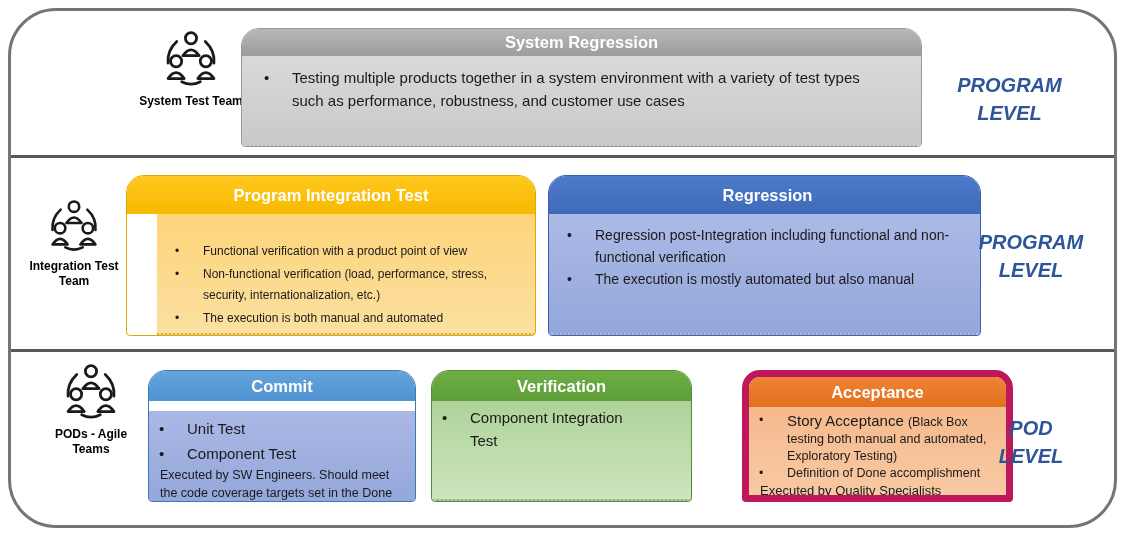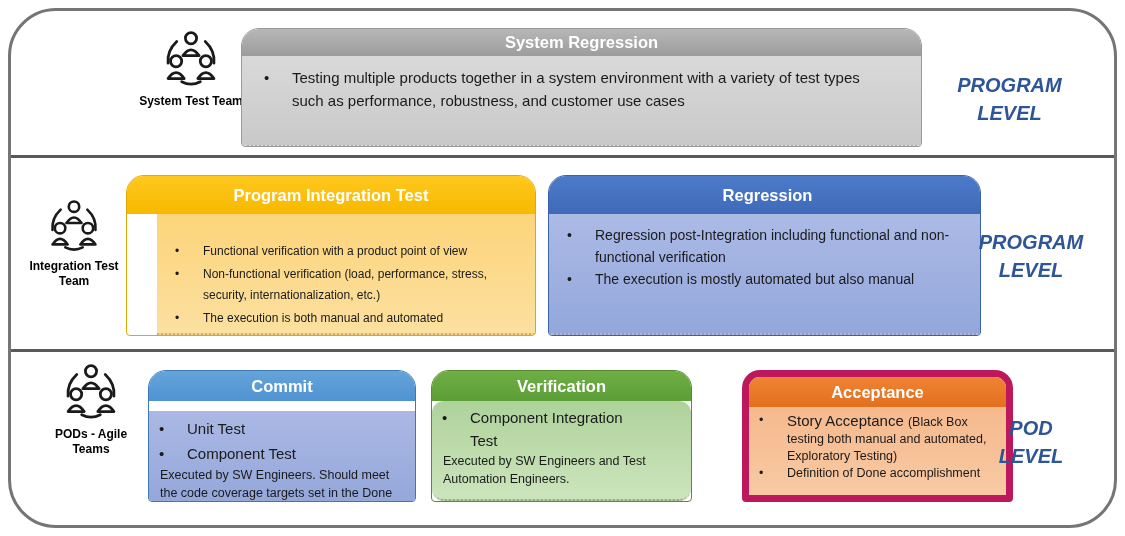--- a/index.html
+++ b/index.html
@@ -53,21 +53,21 @@
   .card-reg .card-body { height:121px; background:linear-gradient(#acbae6,#93a7db); padding:11px 12px 0 10px; font-size:14px; line-height:21.5px; }
   .band-program ul.bullets li { margin-bottom:1px; }
 
   
   .card-sm .card-header { height:30px; }
   .card-commit { left:137px; top:18px; width:268px; height:132px; border:1px solid #3f77b5; }
   .card-commit .card-header { background:linear-gradient(#65a4db,#4f93d1); }
   .card-commit .card-body { height:100px; background:linear-gradient(#abb8e4,#92a6da); padding:5px 8px 0 2px;margin-top:10px; }
   .card-verif { left:420px; top:18px; width:261px; height:132px; border:1px solid #568c33; }
   .card-verif .card-header { background:linear-gradient(#6fae45,#5c9e36); }
-  .card-verif .card-body { height:100px; background:linear-gradient(#aed29a,#cde5bd); padding:5px 8px 0 2px;border-radius:12px; }
+  .card-verif .card-body { height:100px; background:linear-gradient(#aed29a,#cde5bd); padding:5px 8px 0 2px; }
   .card-accept { left:697px; top:18px; width:271px; height:132px; border:7px solid #be185d;margin-left:34px; }
   .card-accept .card-header { background:linear-gradient(#ef8334,#e2701e); }
   .card-accept .card-body { height:100px; background:linear-gradient(#f6b98d,#f8cba6); padding:5px 6px 0 2px; }
 
   .card-sm ul.bullets li { font-size:15px; line-height:25px; }
   .card-verif ul.bullets li { line-height:23px; max-width:205px; }
   .card-verif ul.bullets .wrap-narrow { display:inline-block; max-width:168px; vertical-align:top; }
   .card-foot { font-size:12.5px; line-height:17.5px; padding:1px 2px 0 9px; }
   .card-accept ul.bullets li { font-size:12.5px; line-height:17px; }
   .card-accept .big { font-size:15px; }
@@ -174,31 +174,31 @@
         <div class="card-foot">Executed by SW Engineers. Should meet the code coverage targets set in the Done Criteria.</div>
       </div>
     </div>
 
     <div class="card card-sm card-verif">
       <div class="card-header">Verification</div>
       <div class="card-body">
         <ul class="bullets">
           <li><span class="wrap-narrow">Component Integration Test</span></li>
         </ul>
-        <div class="card-foot">Executed by SW Engineers and Test Automation Engineers.</div>
       </div>
     </div>
 
     <div class="card card-sm card-accept">
       <div class="card-header">Acceptance</div>
       <div class="card-body">
         <ul class="bullets">
           <li><span class="big">Story Acceptance </span><span>(Black Box testing both manual and automated, Exploratory Testing)</span></li>
           <li>Definition of Done accomplishment</li>
         </ul>
+        <div class="card-foot">Executed by Quality Specialists</div>
       </div>
     </div>
 
     <div class="level" style="right:18px; width:130px; top:62px;">
       <div>POD</div>
       <div>LEVEL</div>
     </div>
   </div>
 
 </div>

